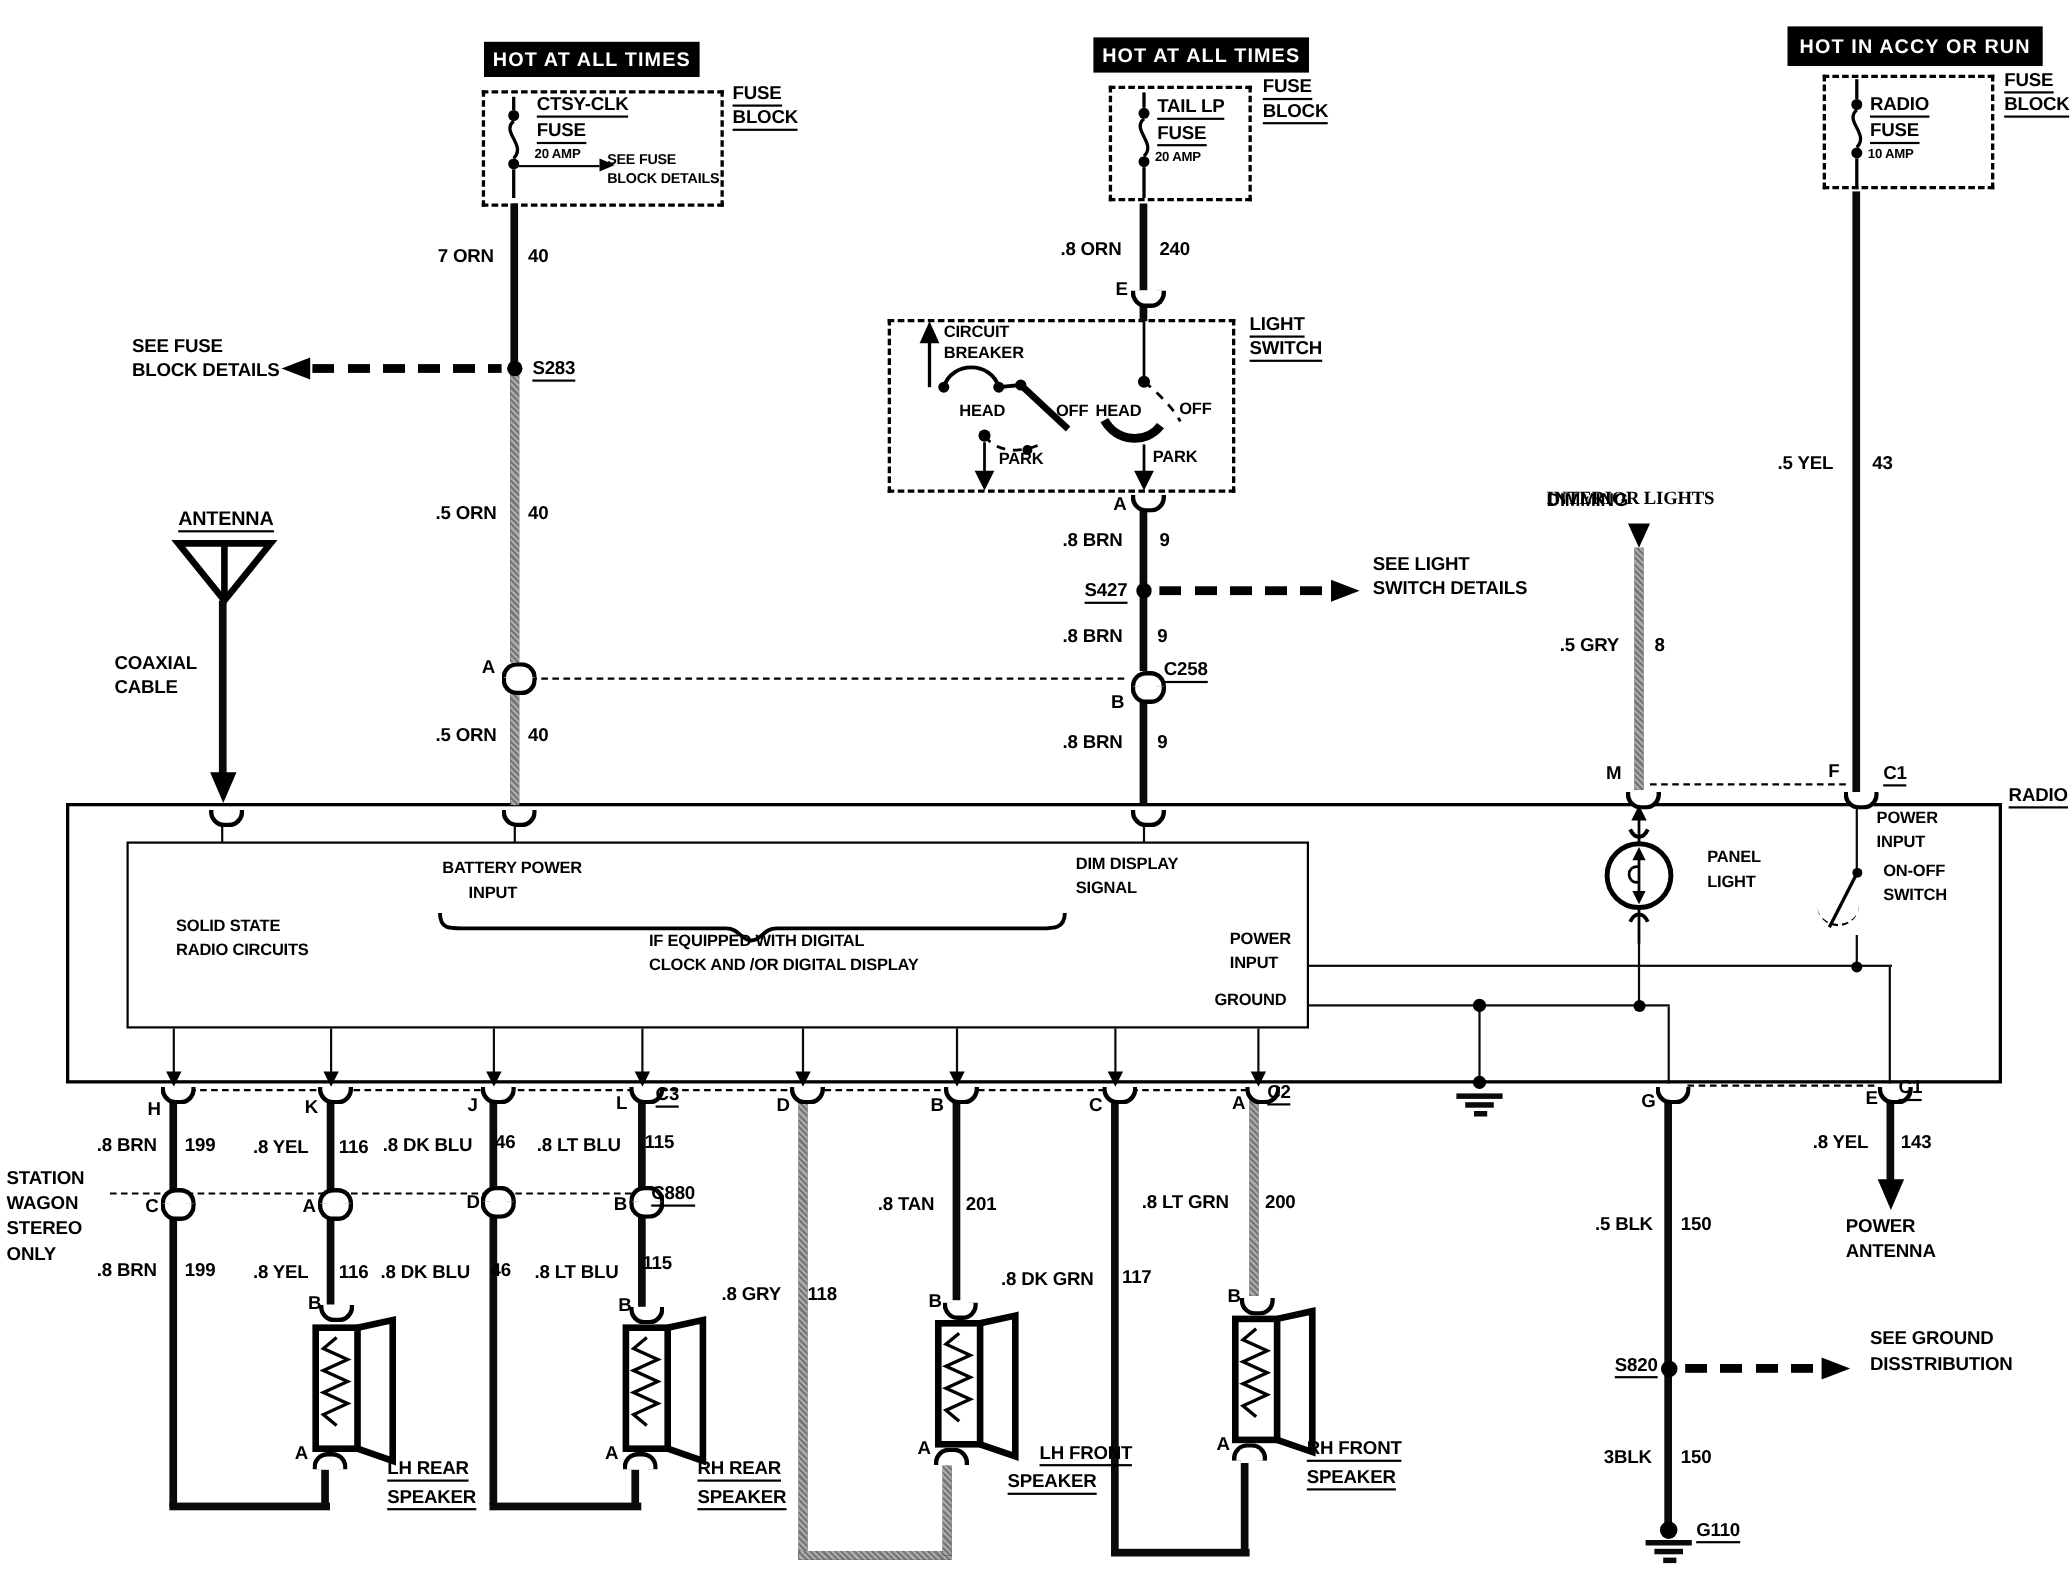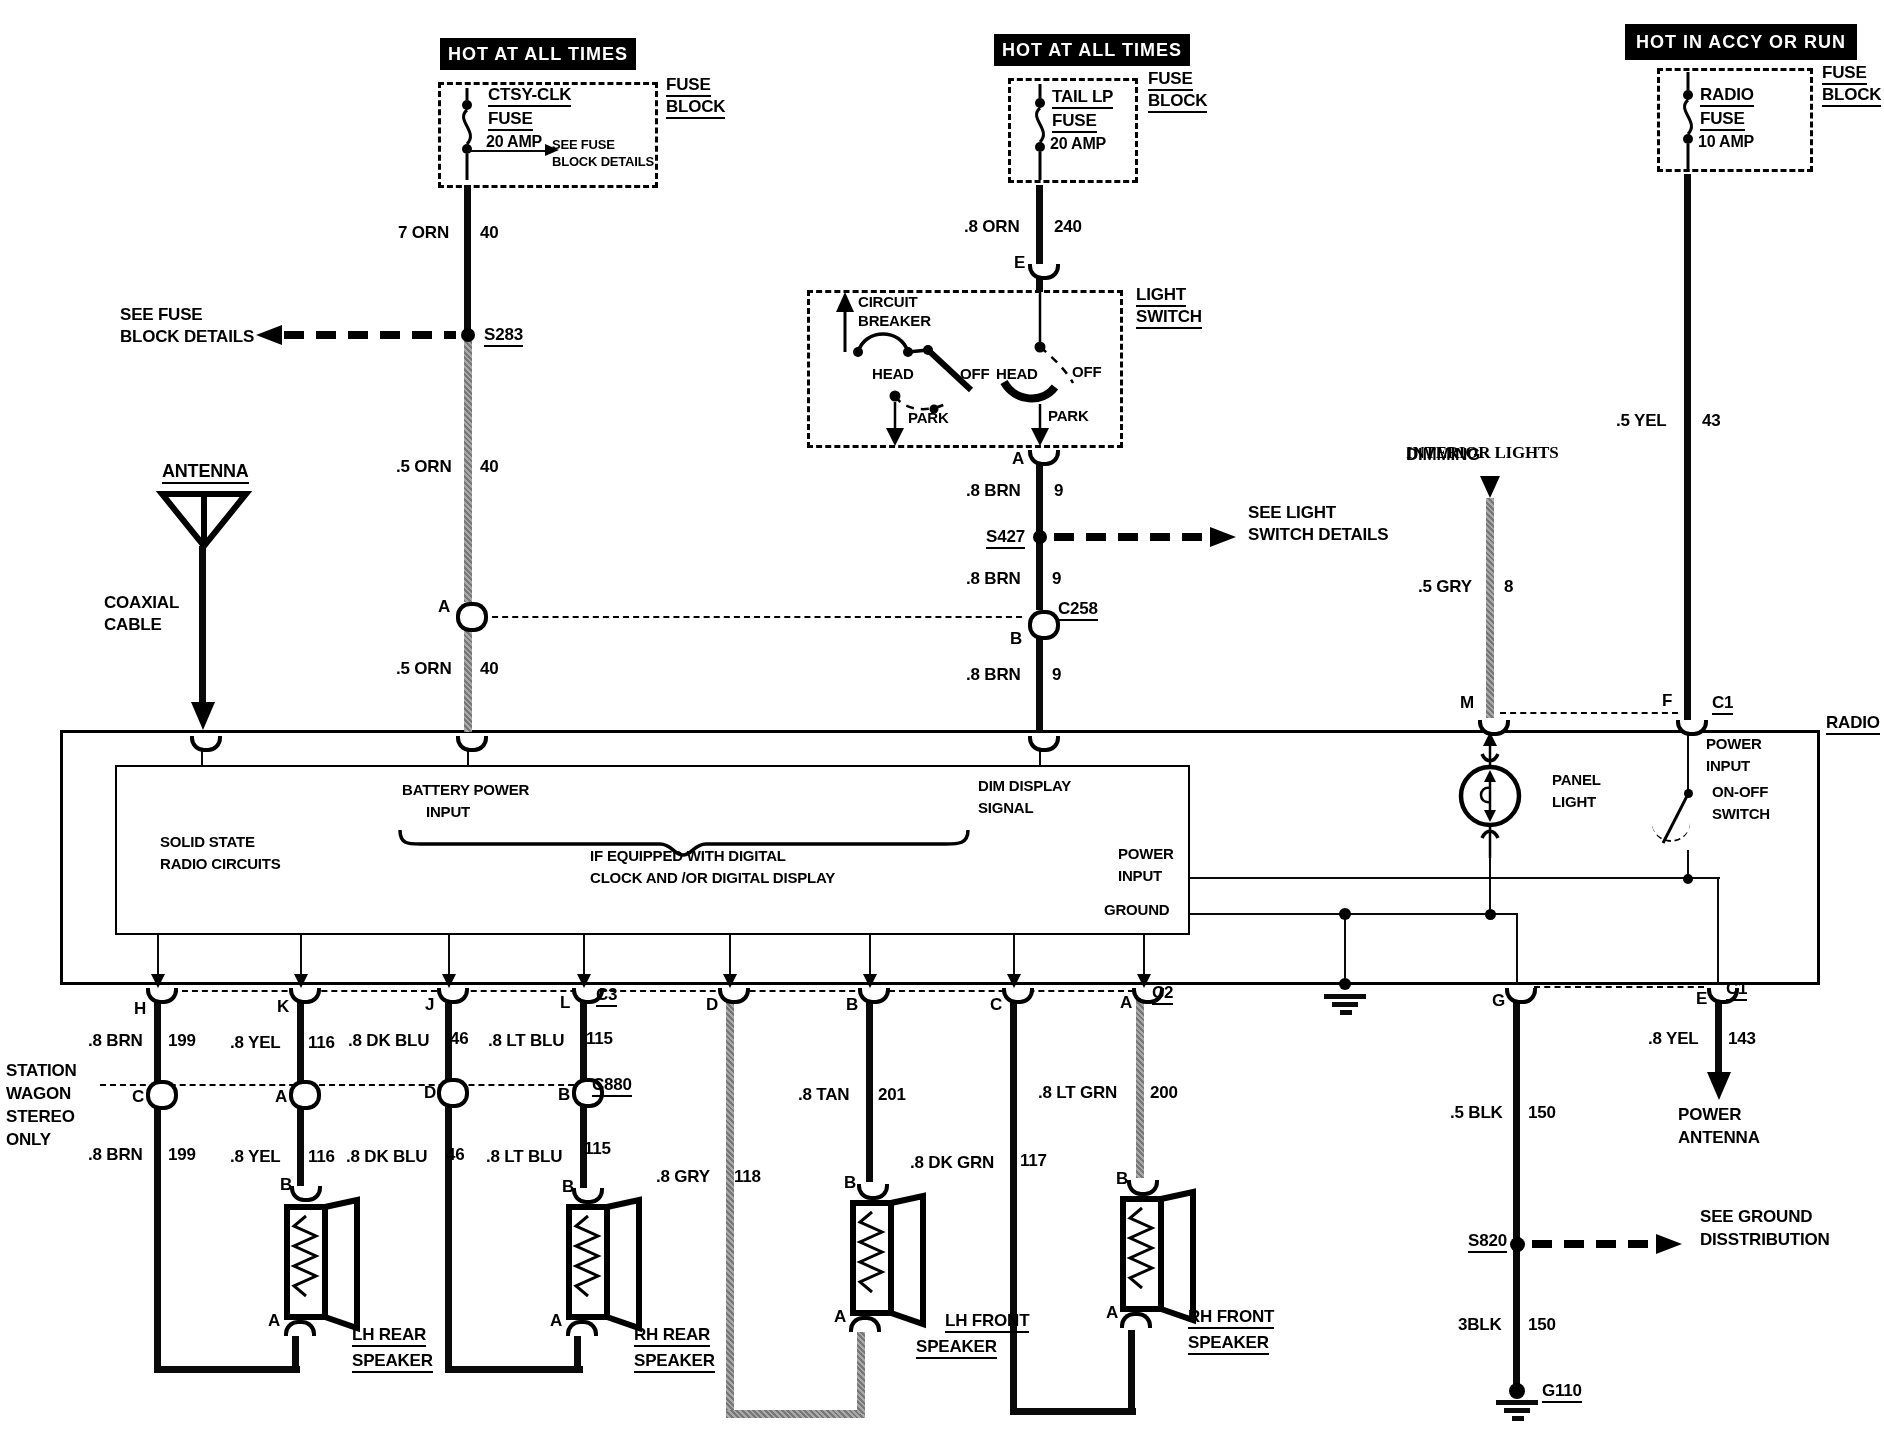--- a/index.html
+++ b/index.html
@@ -6,21 +6,21 @@
   #canvas{position:relative;width:1884px;height:1440px;background:#fff;overflow:hidden;
           font-family:"Liberation Sans",sans-serif;}
   .banner{position:absolute;background:#000;color:#fff;display:flex;align-items:center;
           justify-content:center;font-weight:bold;font-size:18px;letter-spacing:1px;}
   .dbox{position:absolute;border:3px dashed #000;}
   .sbox{position:absolute;border:3px solid #000;}
   .sbox2{position:absolute;border:2px solid #000;}
   .lb{position:absolute;font-weight:bold;font-size:17px;line-height:1.05;white-space:pre;
       color:#000;letter-spacing:-0.2px;}
   .u{border-bottom:2.5px solid #000;padding-bottom:1px;}
-  .s13{font-size:13px}.s14{font-size:16px}.s15{font-size:15px}.s18{font-size:18px}
+  .s13{font-size:13px}.s14{font-size:12px}.s15{font-size:15px}.s18{font-size:18px}
   .wv,.wh,.gv,.gh,.tv,.th{position:absolute;background:#0a0a0a;}
   .gv,.gh{background-image:repeating-linear-gradient(45deg,#777 0 2px,#a9a9a9 2px 4px);}
   .dh{position:absolute;height:0;border-top:2px dashed #000;}
   .dkh{position:absolute;height:8px;background:repeating-linear-gradient(90deg,#000 0 20px,transparent 20px 32px);}
   .tri{position:absolute;width:0;height:0;}
   .tl{border-top:10px solid transparent;border-bottom:10px solid transparent;border-right:26px solid #000;}
   .tr{border-top:10px solid transparent;border-bottom:10px solid transparent;border-left:26px solid #000;}
   .td{border-left:12px solid transparent;border-right:12px solid transparent;border-top:28px solid #000;}
   .tdm{border-left:10px solid transparent;border-right:10px solid transparent;border-top:22px solid #000;}
   .tds{border-left:7px solid transparent;border-right:7px solid transparent;border-top:14px solid #000;}

